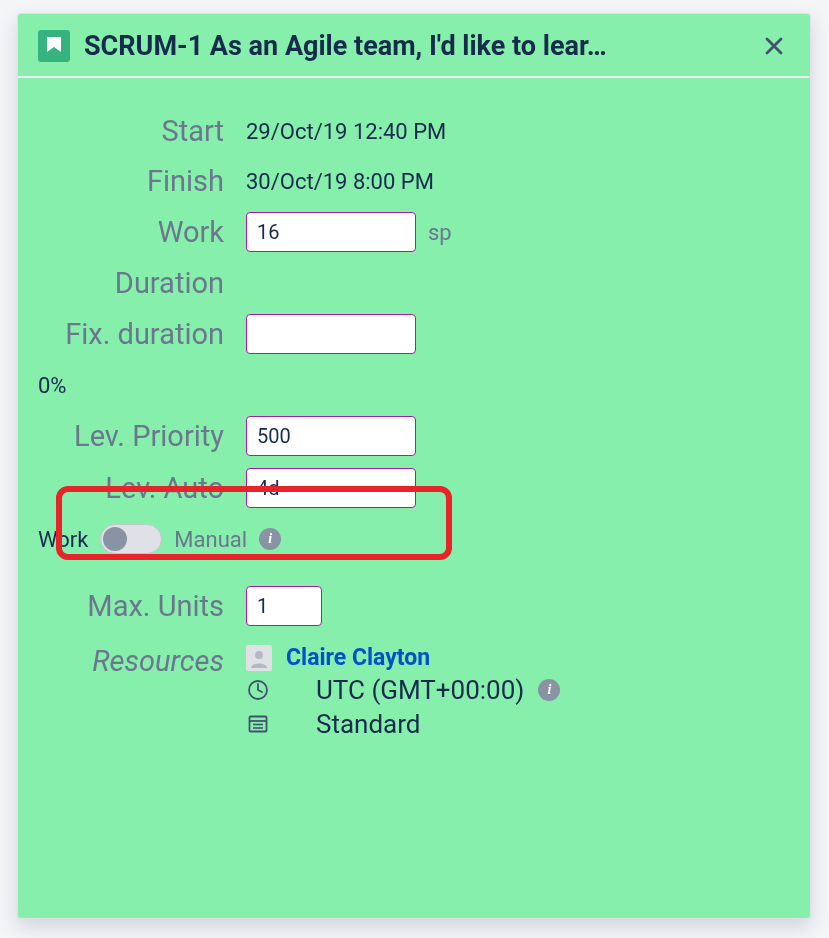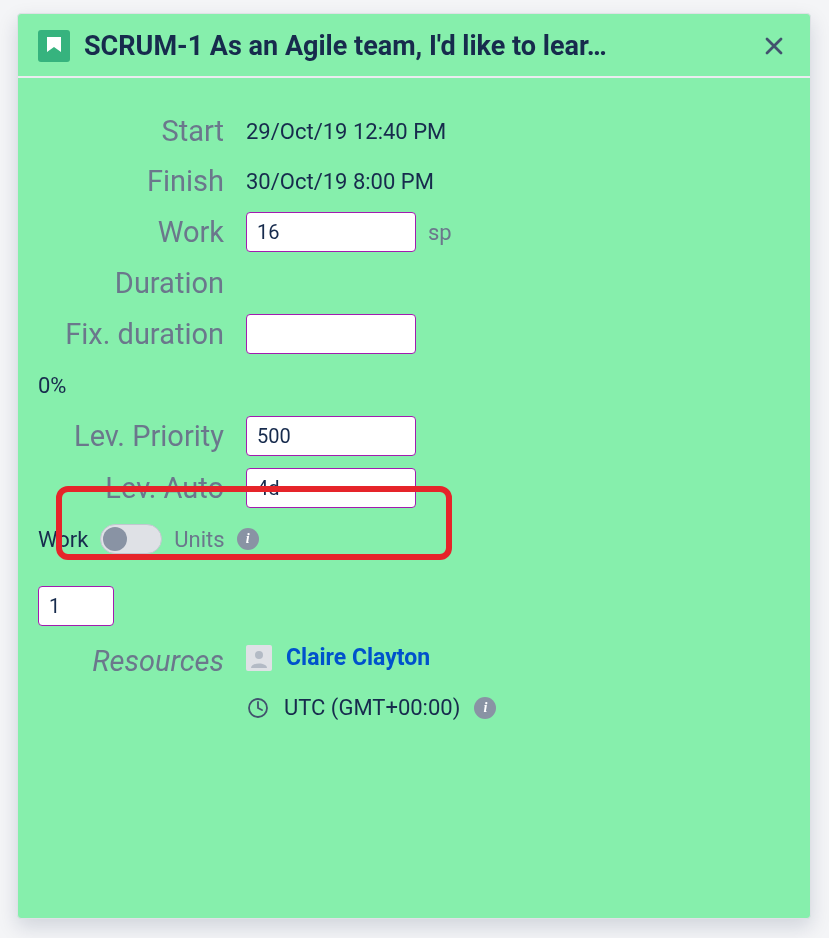--- a/index.html
+++ b/index.html
@@ -139,41 +139,41 @@
     position: absolute;
     left: 38px;
     top: 472px;
     width: 396px;
     height: 74px;
     border: 6px solid #e6242a;
     border-radius: 12px;
     pointer-events: none;
   }
 
-  .resource-block { display: flex; flex-direction: column; gap: 24px; margin-top: 2px; }
+  .resource-block { display: flex; flex-direction: column; gap: 4px; margin-top: 2px; }
   .resource-line { display: flex; align-items: center; gap: 14px; }
   .avatar {
     width: 26px; height: 26px;
     background: #dfe1e6;
     border-radius: 2px;
     display: flex; align-items: center; justify-content: center;
   }
   .avatar svg { display: block; }
   .resource-name {
     color: #0052cc;
     font-weight: 700;
     font-size: 23px;
     cursor: pointer;
   }
   .small-icon {
     width: 24px; height: 24px;
     display: flex; align-items: center; justify-content: center;
     color: #42526e;
   }
-  .tz-text, .cal-text { color: #172b4d; font-size: 22px; }
+  .tz-text, .cal-text { color: #172b4d; font-size: 26px; margin-left: 32px; }
 </style>
 </head>
 <body>
 
 <div class="panel">
 
   <div class="panel-header">
     <div class="issue-icon">
       <svg width="18" height="20" viewBox="0 0 18 20" fill="none">
         <path d="M2 1 H16 V16 L9 11 L2 16 Z" fill="#fff"></path>
@@ -241,26 +241,27 @@
         <input class="txt w-md" value="4d" style="">
       </div>
     </div>
 
     <div class="form-row gap-after">
       <div class="row-value">
         <span class="sched-auto">Work</span>
         <div class="toggle">
           <div class="toggle-knob"></div>
         </div>
-        <span class="sched-manual">Units</span>
+        <span class="sched-manual">Manual</span>
         <span class="info-icon">i</span>
       </div>
     </div>
 
     <div class="form-row">
+      <div class="row-label">Max. Units</div>
       <div class="row-value">
         <input class="txt w-sm" value="1" style="">
       </div>
     </div>
 
     <div class="form-row" style="align-items:flex-start; padding-top:10px;">
       <div class="row-label" style="padding-top:2px;font-style:italic;">Resources</div>
       <div class="row-value">
         <div class="resource-block">
           <div class="resource-line">
@@ -275,20 +276,31 @@
           <div class="resource-line">
             <div class="small-icon">
               <svg width="22" height="22" viewBox="0 0 22 22">
                 <circle cx="11" cy="11" r="9" fill="none" stroke="#42526e" stroke-width="1.8"></circle>
                 <path d="M11 5 V11 L15 13" fill="none" stroke="#42526e" stroke-width="1.8" stroke-linecap="round"></path>
               </svg>
             </div>
             <span class="tz-text">UTC (GMT+00:00)</span>
             <span class="info-icon">i</span>
           </div>
+          <div class="resource-line">
+            <div class="small-icon">
+              <svg width="22" height="22" viewBox="0 0 22 22">
+                <rect x="2.5" y="3.5" width="17" height="15" rx="1" fill="none" stroke="#42526e" stroke-width="1.8"></rect>
+                <line x1="2.5" y1="8" x2="19.5" y2="8" stroke="#42526e" stroke-width="1.8"></line>
+                <line x1="6" y1="11.5" x2="16" y2="11.5" stroke="#42526e" stroke-width="1.6"></line>
+                <line x1="6" y1="15" x2="16" y2="15" stroke="#42526e" stroke-width="1.6"></line>
+              </svg>
+            </div>
+            <span class="cal-text">Standard</span>
+          </div>
         </div>
       </div>
     </div>
 
   </div>
 
   <div class="highlight-box"></div>
 
 </div>
 

